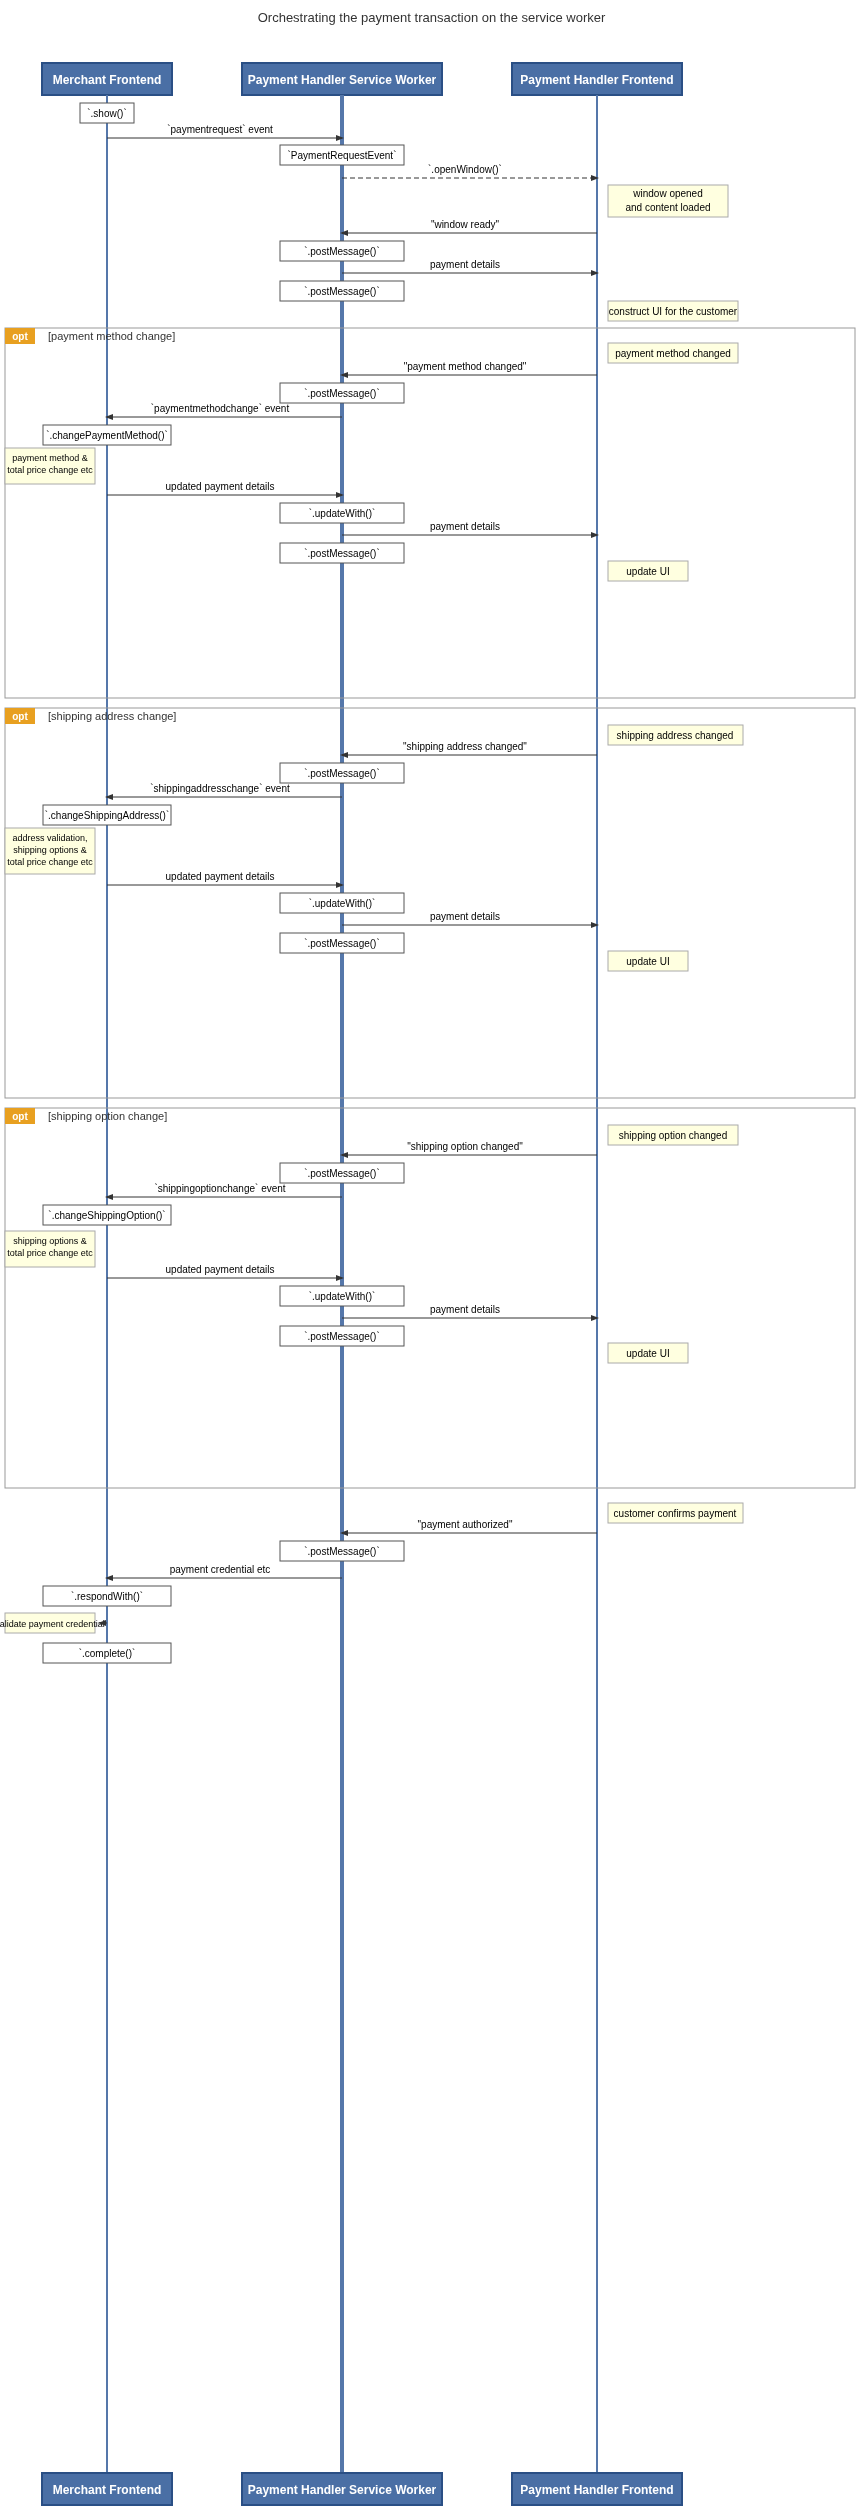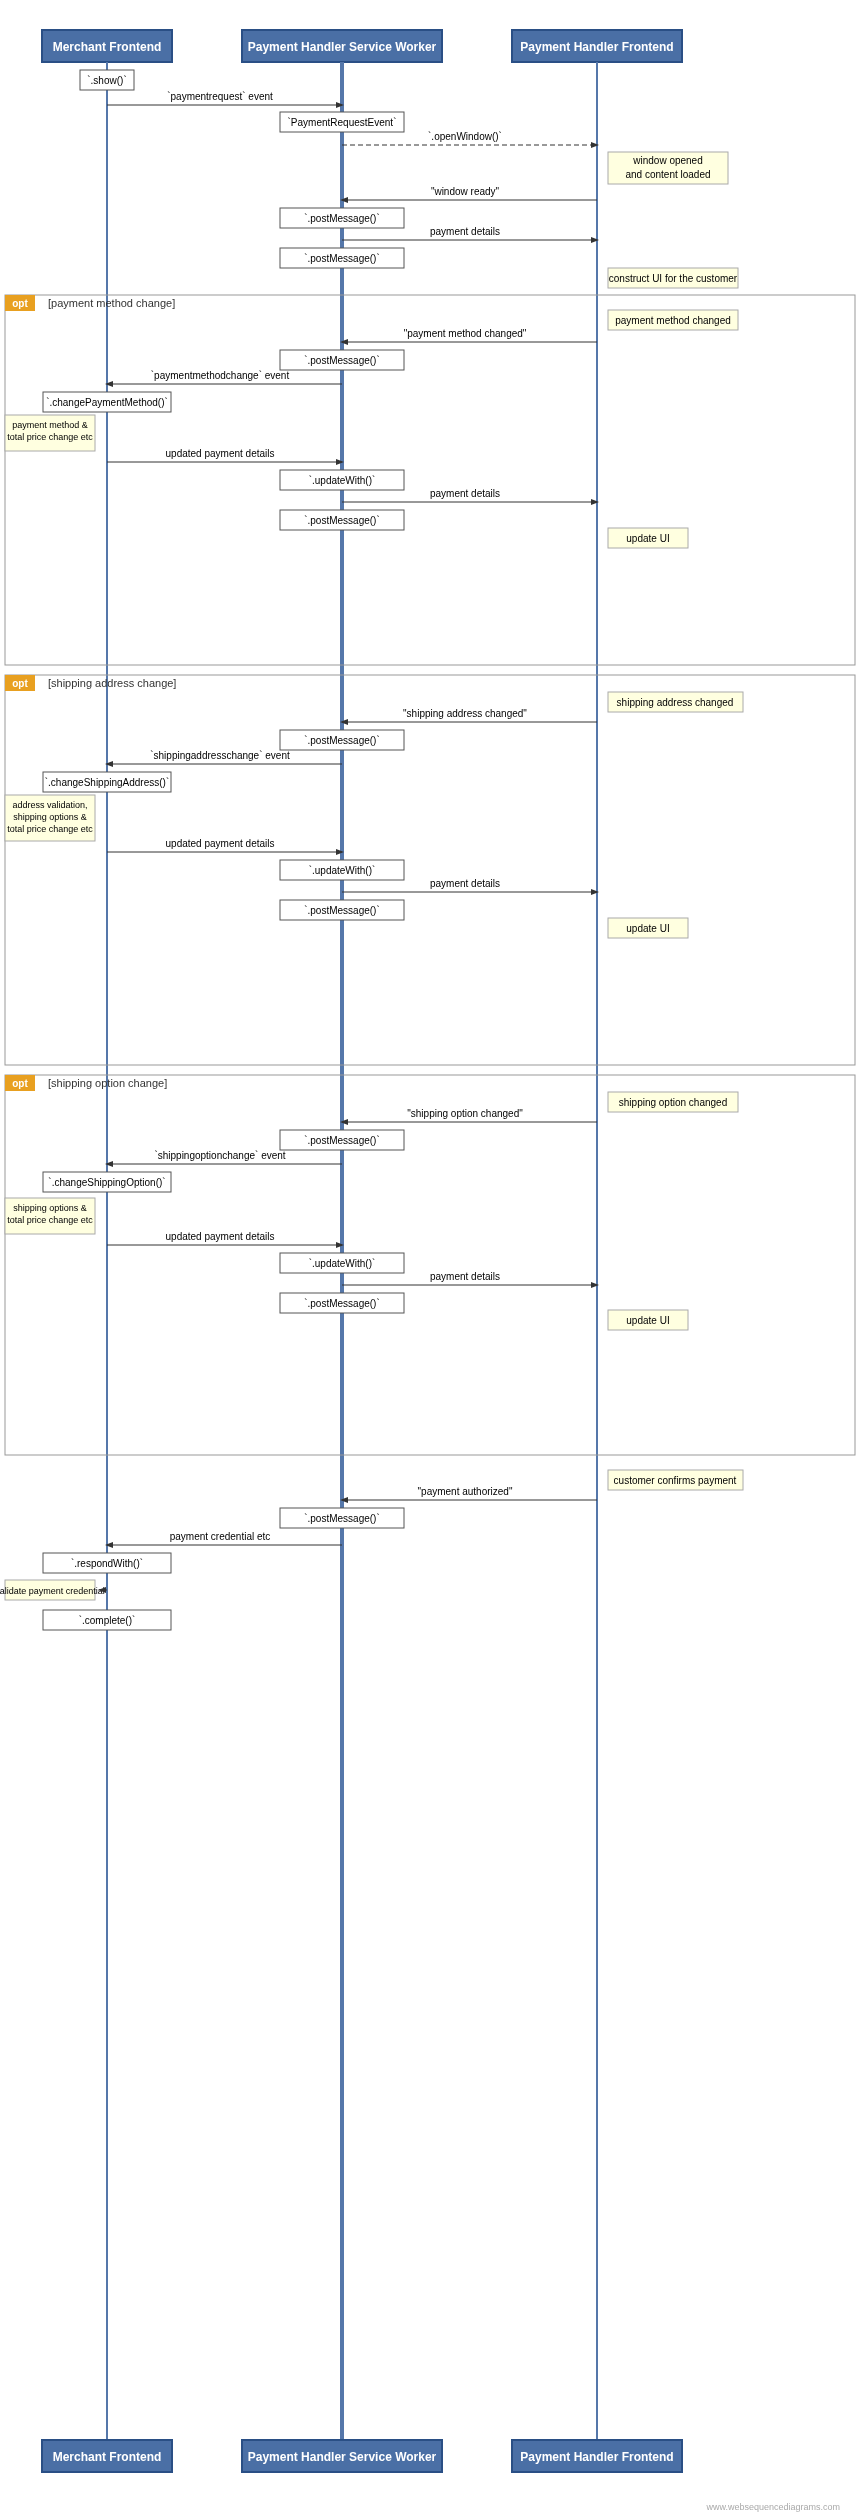--- a/index.html
+++ b/index.html
@@ -30,20 +30,21 @@
     
     .seq-diagram {
       display: block;
       margin: 0 auto;
     }
   </style>
 </head>
 <body>
 
 <div class="diagram-container">
+  <div class="diagram-title">Orchestrating the payment transaction on the service worker</div>
 
   <svg class="seq-diagram" width="863" height="2519" viewBox="0 0 863 2519" xmlns="http://www.w3.org/2000/svg" font-family="Arial, sans-serif" font-size="11">
 
     <rect x="42" y="30" width="130" height="32" fill="#4a6fa5" stroke="#2a4f85" stroke-width="2"></rect>
     <text x="107" y="51" text-anchor="middle" fill="white" font-weight="bold" font-size="12">Merchant Frontend</text>
 
     <rect x="242" y="30" width="200" height="32" fill="#4a6fa5" stroke="#2a4f85" stroke-width="2"></rect>
     <text x="342" y="51" text-anchor="middle" fill="white" font-weight="bold" font-size="12">Payment Handler Service Worker</text>
 
     <rect x="512" y="30" width="170" height="32" fill="#4a6fa5" stroke="#2a4f85" stroke-width="2"></rect>

